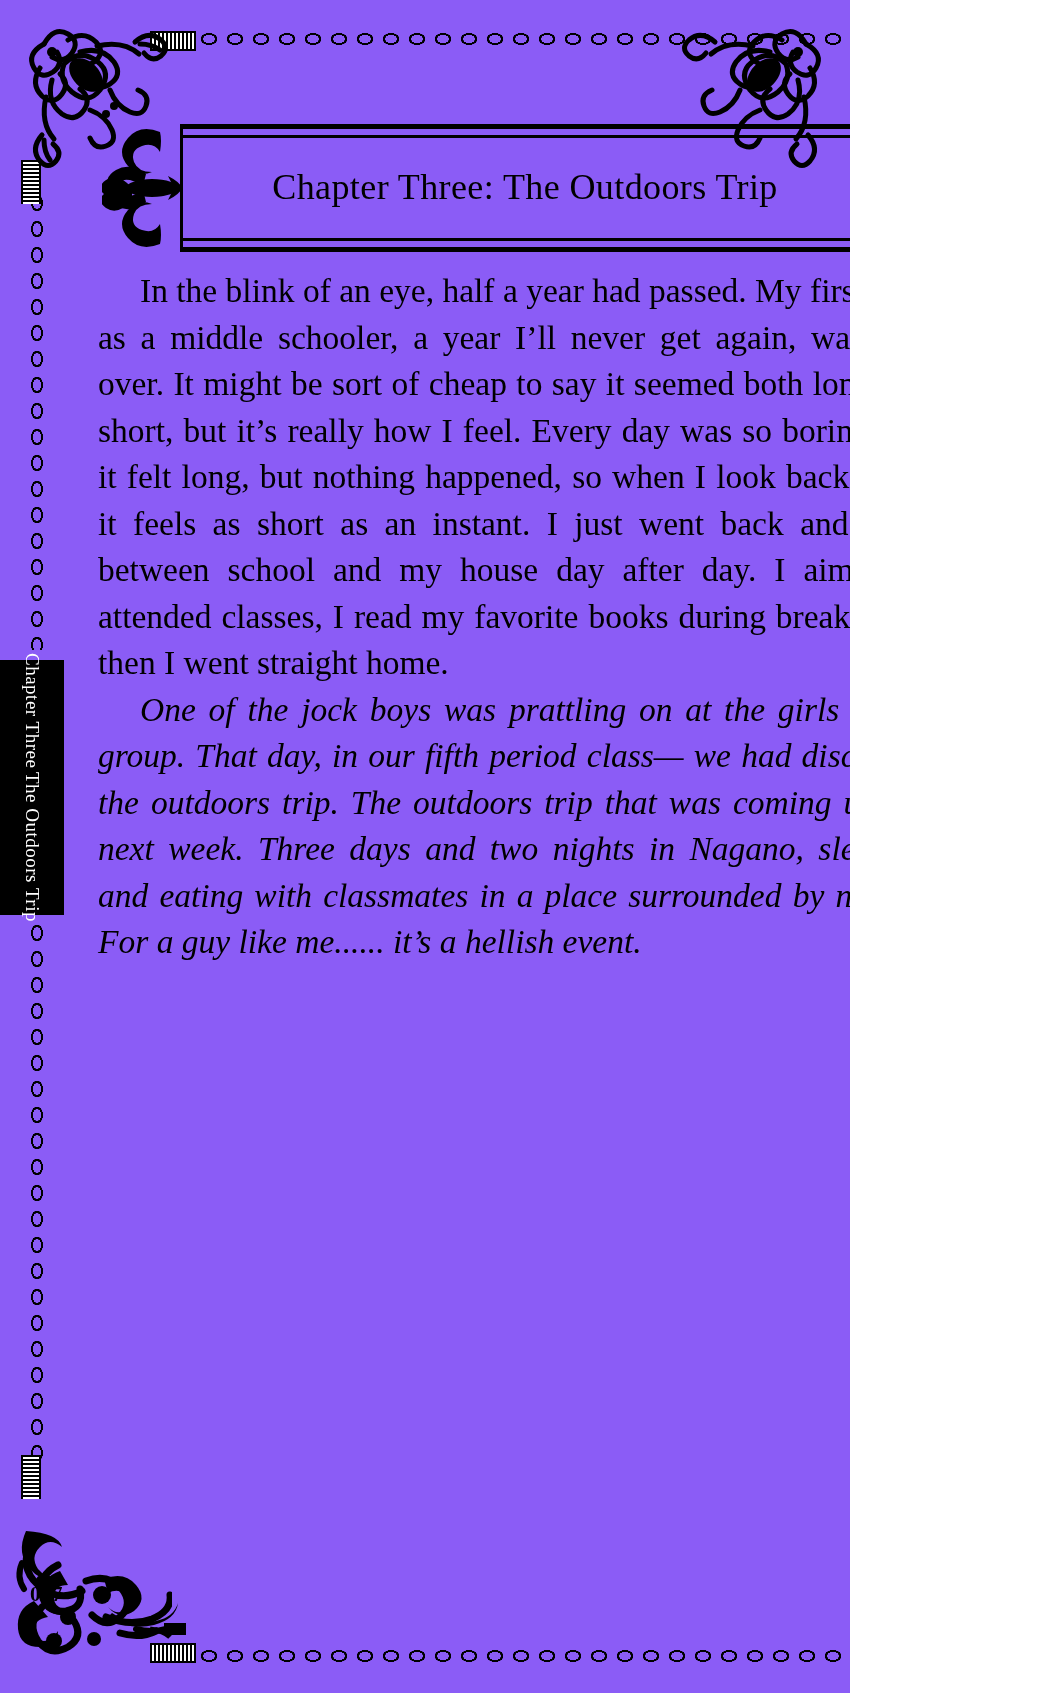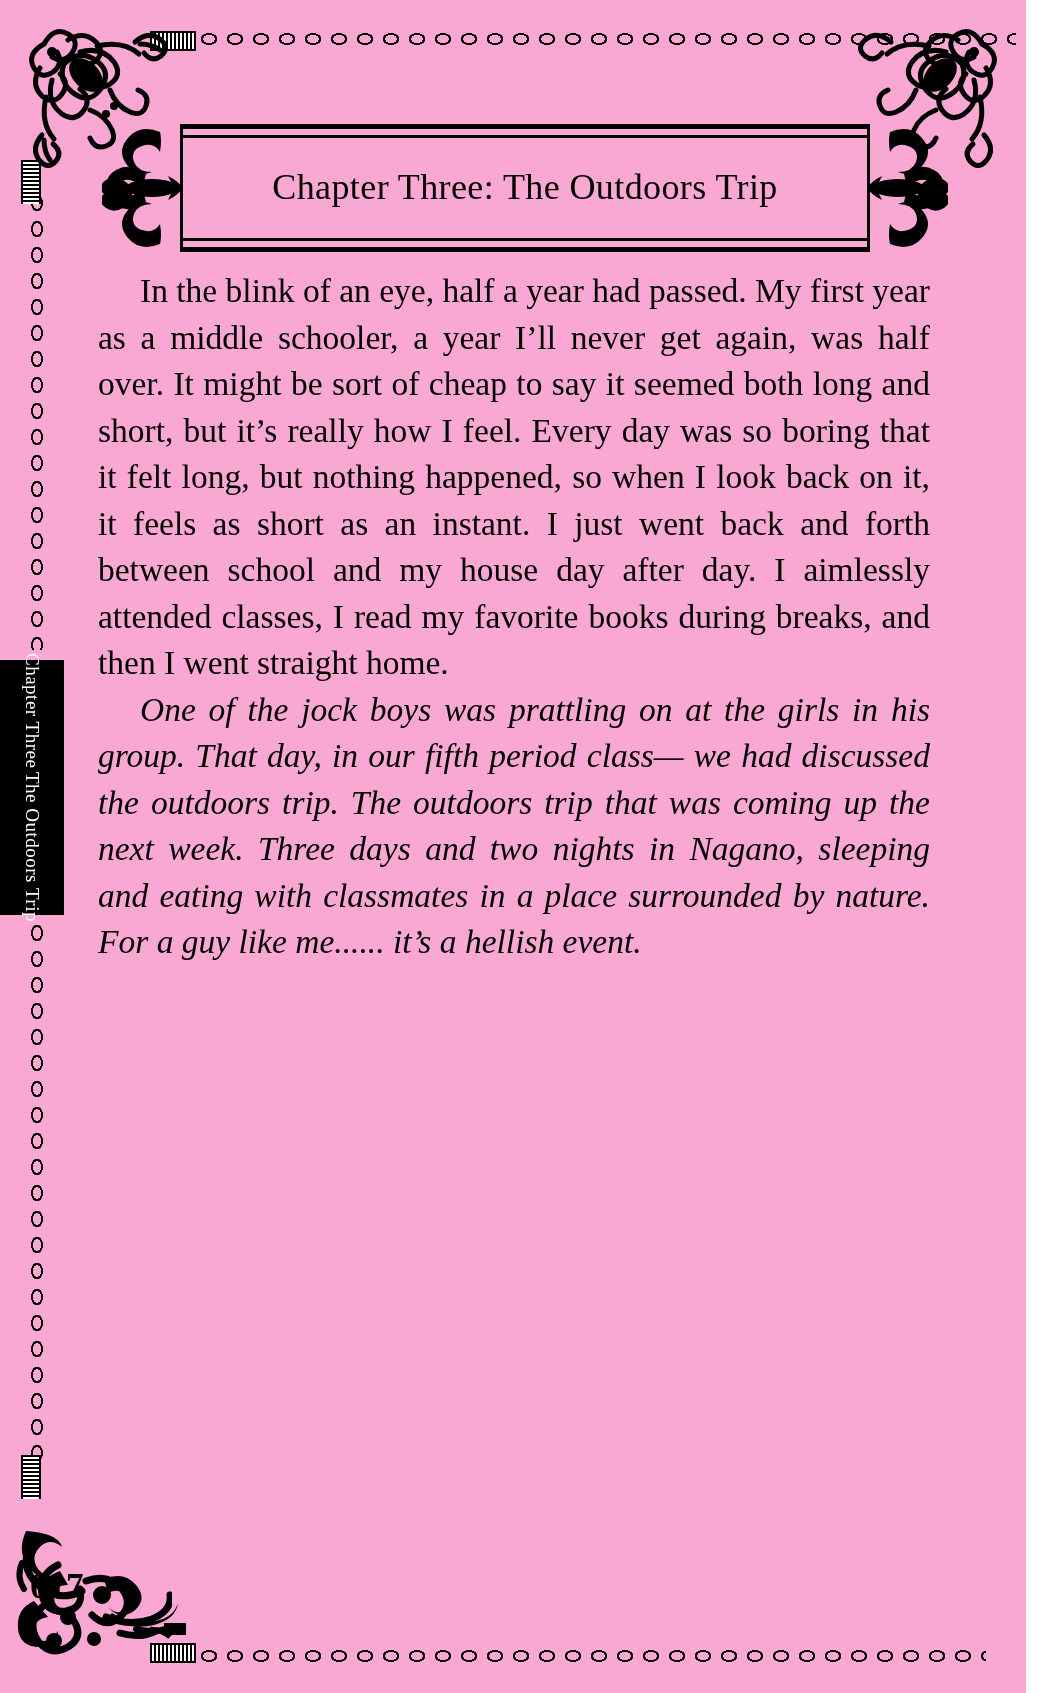--- a/index.html
+++ b/index.html
@@ -2,23 +2,23 @@
 <html><head>
 <meta charset="utf-8">
 <style>
   html, body {
     margin: 0;
     padding: 0;
     background: #ffffff;
   }
   .page {
     position: relative;
-    width: 1026px;
+    width: 850px;
     height: 1693px;
-    background: #f9a8d4;
+    background: #8b5cf6;
     overflow: hidden;
     font-family: "Liberation Serif", "DejaVu Serif", serif;
     color: #000000;
   }
 
   
   .chain-h {
     position: absolute;
     height: 22px;
     background-repeat: repeat-x;
@@ -173,21 +173,21 @@
     left: 8px;
     bottom: 36px;
     width: 180px;
     height: 130px;
   }
   .page-number-ornament svg { width: 100%; height: 100%; display: block; }
   .page-number {
     position: absolute;
     left: 30px;
     bottom: 86px;
-    font-size: 35px;
+    font-size: 21px;
     font-weight: bold;
     letter-spacing: 0.5px;
     color: #000;
     font-family: "Liberation Serif", "DejaVu Serif", serif;
   }
 </style>
 </head>
 <body>
 
 <div class="page">

